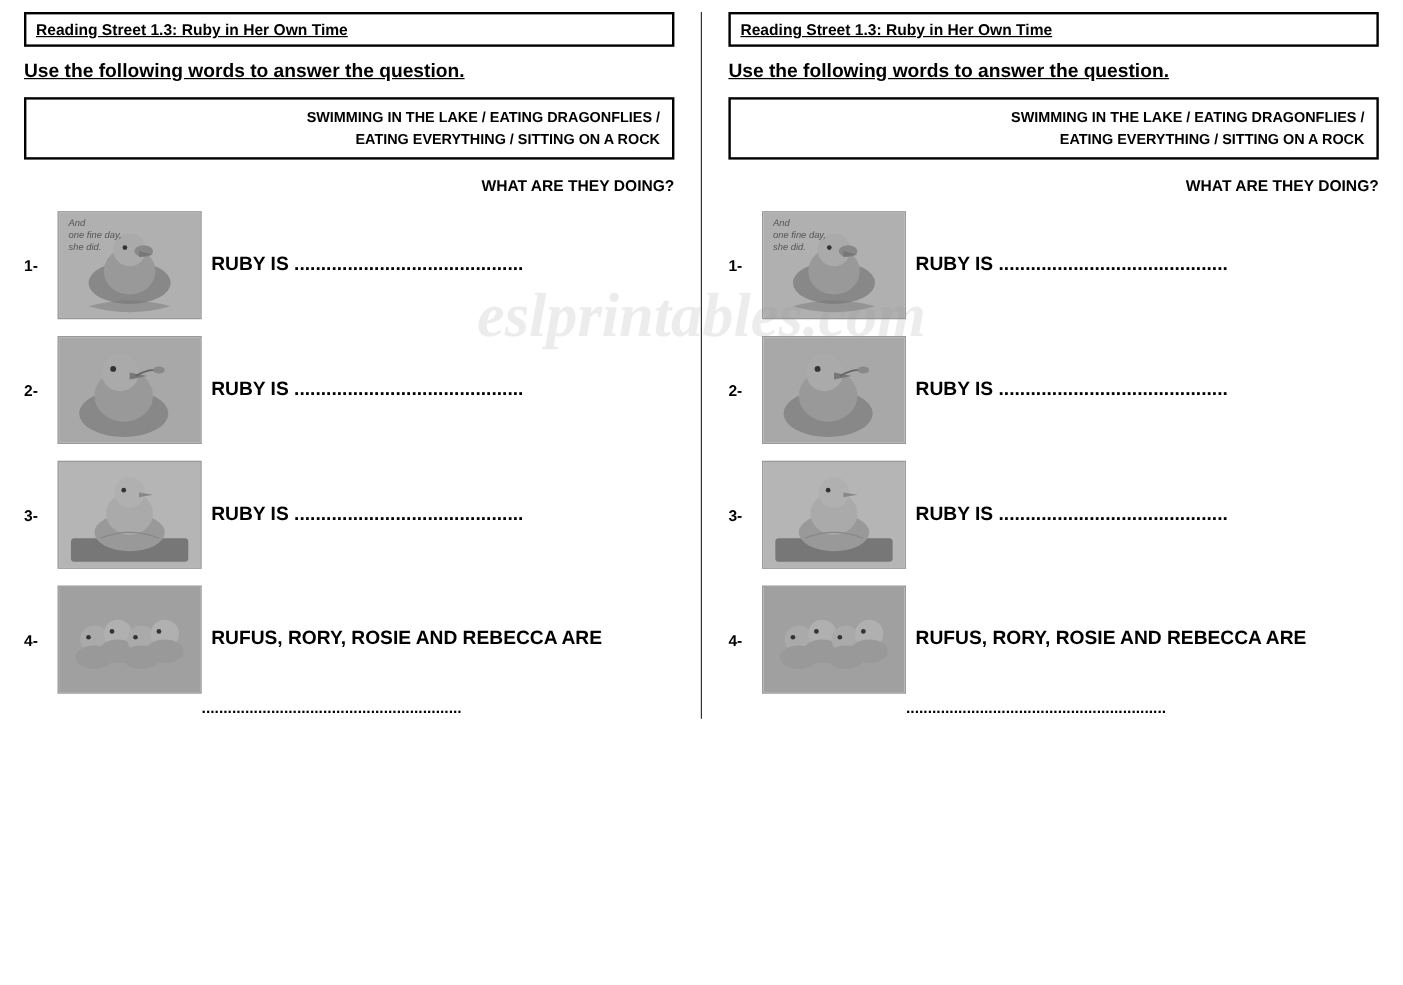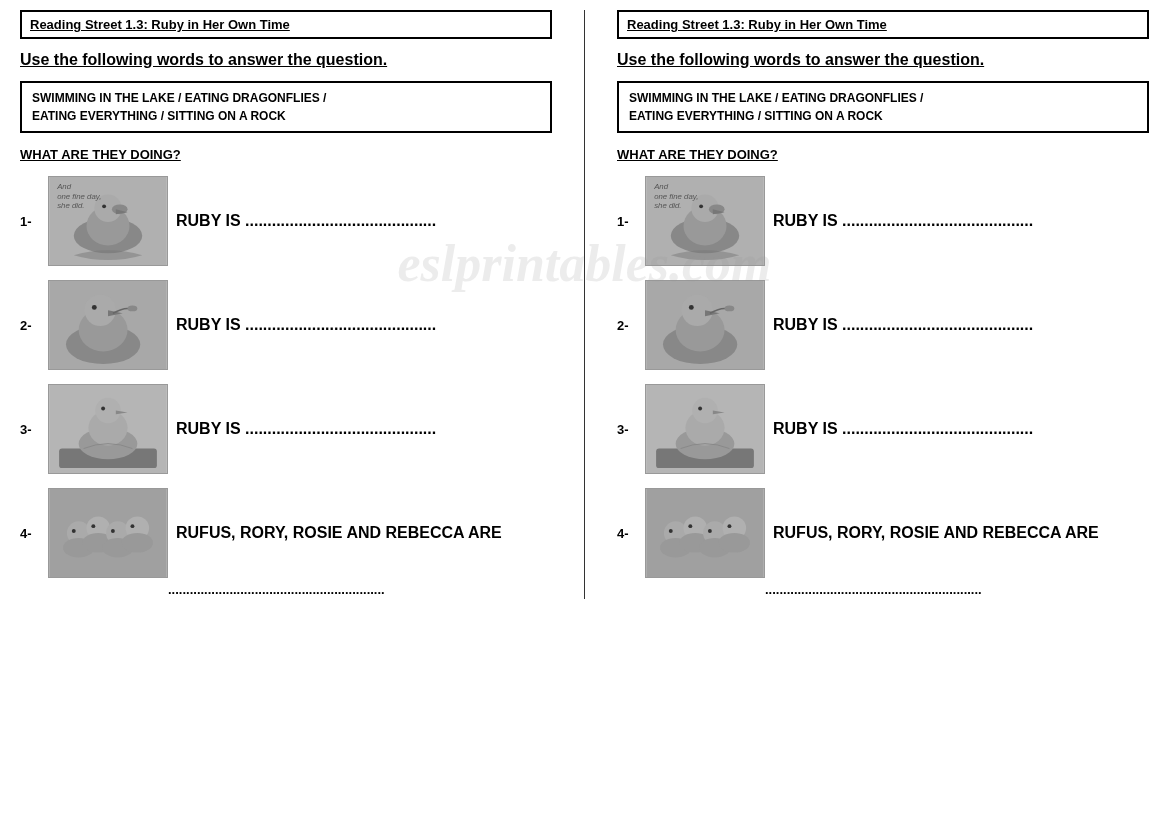--- a/index.html
+++ b/index.html
@@ -8,21 +8,21 @@
       font-family: Arial, sans-serif;
       width: 1169px;
       min-height: 821px;
       position: relative;
       overflow: hidden;
     }
     .page-wrapper {
       display: flex;
       width: 100%;
       padding: 10px 20px;
-      gap: 22px;
+      gap: 12px;
     }
     .column {
       flex: 1;
       display: flex;
       flex-direction: column;
       gap: 8px;
     }
     .title-box {
       border: 2px solid #000;
       padding: 5px 8px;
@@ -34,29 +34,28 @@
       font-size: 16px;
       font-weight: bold;
       text-decoration: underline;
       padding: 4px 0;
     }
     .word-bank {
       border: 2px solid #000;
       padding: 6px 10px;
       font-size: 12px;
       font-weight: bold;
-      text-align: left;
+      text-align: right;
       line-height: 1.5;
       text-transform: uppercase;
     }
     .section-title {
-      text-align: left;
-      font-size: 13px;
-      font-weight: bold;
-      text-decoration: underline;
+      text-align: right;
+      font-size: 13px;
+      font-weight: bold;
       padding: 6px 0;
     }
     .question-item {
       display: flex;
       align-items: center;
       gap: 8px;
       margin-bottom: 4px;
     }
     .question-number {
       font-size: 13px;

